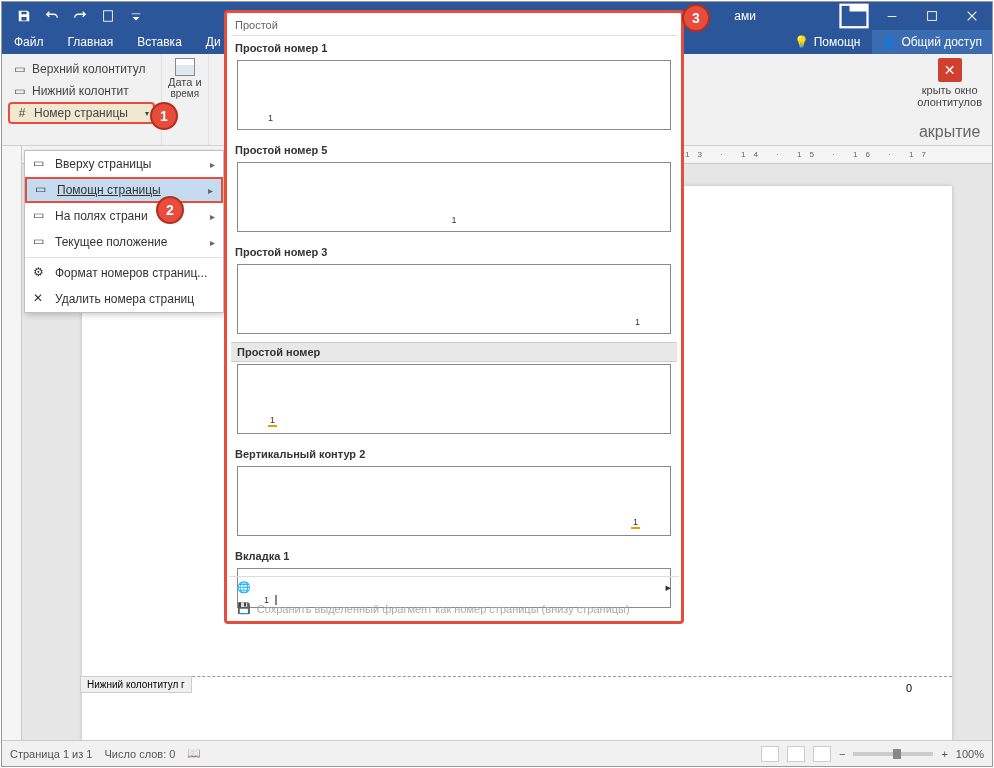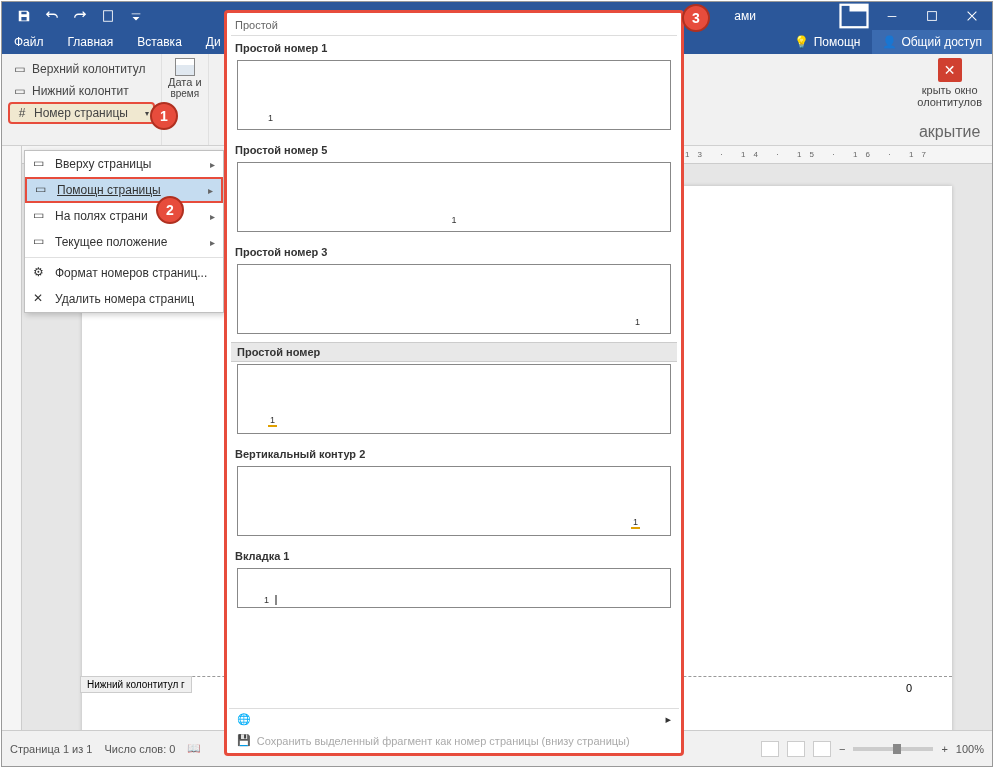--- a/index.html
+++ b/index.html
@@ -30,21 +30,21 @@
 
 .callout { position: absolute; width: 28px; height: 28px; background: #e74c3c; border-radius: 50%; color: #fff; font-weight: bold; font-size: 14px; display: flex; align-items: center; justify-content: center; z-index: 100; border: 2px solid #b03020; }
 
 .dropdown-menu { position: absolute; left: 22px; top: 148px; width: 200px; background: #fff; border: 1px solid #c0c0c0; box-shadow: 2px 2px 6px rgba(0,0,0,0.2); z-index: 50; }
 .menu-item { display: flex; align-items: center; height: 26px; padding: 0 8px; gap: 6px; font-size: 12px; color: #333; }
 .menu-item .icon { width: 16px; height: 16px; }
 .menu-item .arrow { margin-left: auto; font-size: 10px; color: #666; }
 .menu-item.sel { background: #c5dcf0; border: 2px solid #e74c3c; }
 .menu-sep { height: 1px; background: #e0e0e0; margin: 2px 0; }
 
-.gallery { position: absolute; left: 222px; top: 8px; width: 460px; height: 746px; background: #fff; border: 3px solid #e74c3c; border-radius: 4px; z-index: 60; padding: 4px; overflow: hidden; }
+.gallery { position: absolute; left: 222px; top: 8px; width: 460px; height: 614px; background: #fff; border: 3px solid #e74c3c; border-radius: 4px; z-index: 60; padding: 4px; overflow: hidden; }
 .gallery-header { font-size: 11px; color: #666; padding: 2px 4px 4px; border-bottom: 1px solid #ddd;}
 .gallery-section { font-weight: bold; font-size: 11px; padding: 6px 4px 4px; color: #333; }
 .gallery-preview { margin: 2px 6px 8px; }
 .preview-box { border: 1px solid #888; height: 70px; position: relative; background: #fff; }
 .preview-num { position: absolute; font-size: 9px; color: #333; }
 .gallery-divider { background: #e8e8e8; font-size: 11px; font-weight: bold; padding: 3px 6px; border-top: 1px solid #ccc; border-bottom: 1px solid #ccc; color: #333; }
 .gallery-footer { position: absolute; bottom: 2px; left: 2px; right: 2px; border-top: 1px solid #ddd; }
 .footer-item { display: flex; align-items: center; gap: 6px; padding: 4px 8px; font-size: 11px; color: #333; }
 .footer-item.disabled { color: #aaa; }
 .footer-item .arrow { margin-left: auto; }
@@ -54,21 +54,21 @@
 .doc-main { flex: 1; position: relative; overflow: hidden; }
 .ruler-h { height: 18px; background: #f5f5f5; border-bottom: 1px solid #ccc; position: absolute; top: 0; left: 0; right: 0; font-size: 8px; color: #666; display: flex; align-items: center; padding-left: 60px; letter-spacing: 8px; }
 .page { position: absolute; left: 60px; top: 40px; width: 870px; height: 560px; background: #fff; box-shadow: 0 0 4px rgba(0,0,0,0.2); }
 .page-footer { position: absolute; bottom: 10px; left: 0; right: 0; border-top: 1px dashed #999; }
 .page-num { position: absolute; right: 40px; top: 5px; font-size: 11px; }
 .footer-tab { position: absolute; left: -2px; top: -1px; background: #f0f0f0; border: 1px solid #ccc; padding: 2px 6px; font-size: 10px; }
 
 .ribbon-close-group { margin-left: auto; padding: 4px 10px; display: flex; flex-direction: column; align-items: center; }
 .close-icon { width: 24px; height: 24px; background: #d04030; color: #fff; display: flex; align-items: center; justify-content: center; font-size: 14px; border-radius: 2px; }
 
-.statusbar { position: absolute; bottom: 0; left: 0; right: 0; height: 36px; background: #f1f1f1; border-top: 1px solid #ccc; display: flex; align-items: center; font-size: 11px; color: #555; padding: 8px 8px; gap: 12px; }
+.statusbar { position: absolute; bottom: 0; left: 0; right: 0; height: 26px; background: #f1f1f1; border-top: 1px solid #ccc; display: flex; align-items: center; font-size: 11px; color: #555; padding: 8px 8px; gap: 12px; }
 .statusbar .right { margin-left: auto; display: flex; align-items: center; gap: 8px; }
 .zoom-slider { width: 80px; height: 4px; background: #ccc; position: relative; }
 .zoom-thumb { position: absolute; left: 40px; top: -3px; width: 8px; height: 10px; background: #888; }
 .view-btn { width: 18px; height: 16px; border: 1px solid #ccc; background: #fff; }
 
 .page-num-accent { border-bottom: 2px solid #e0a000; padding: 0 2px; }
 .page-num-box { border-right: 2px solid #888; padding: 0 6px; font-size: 9px;}
 </style>
 </head>
 <body>

